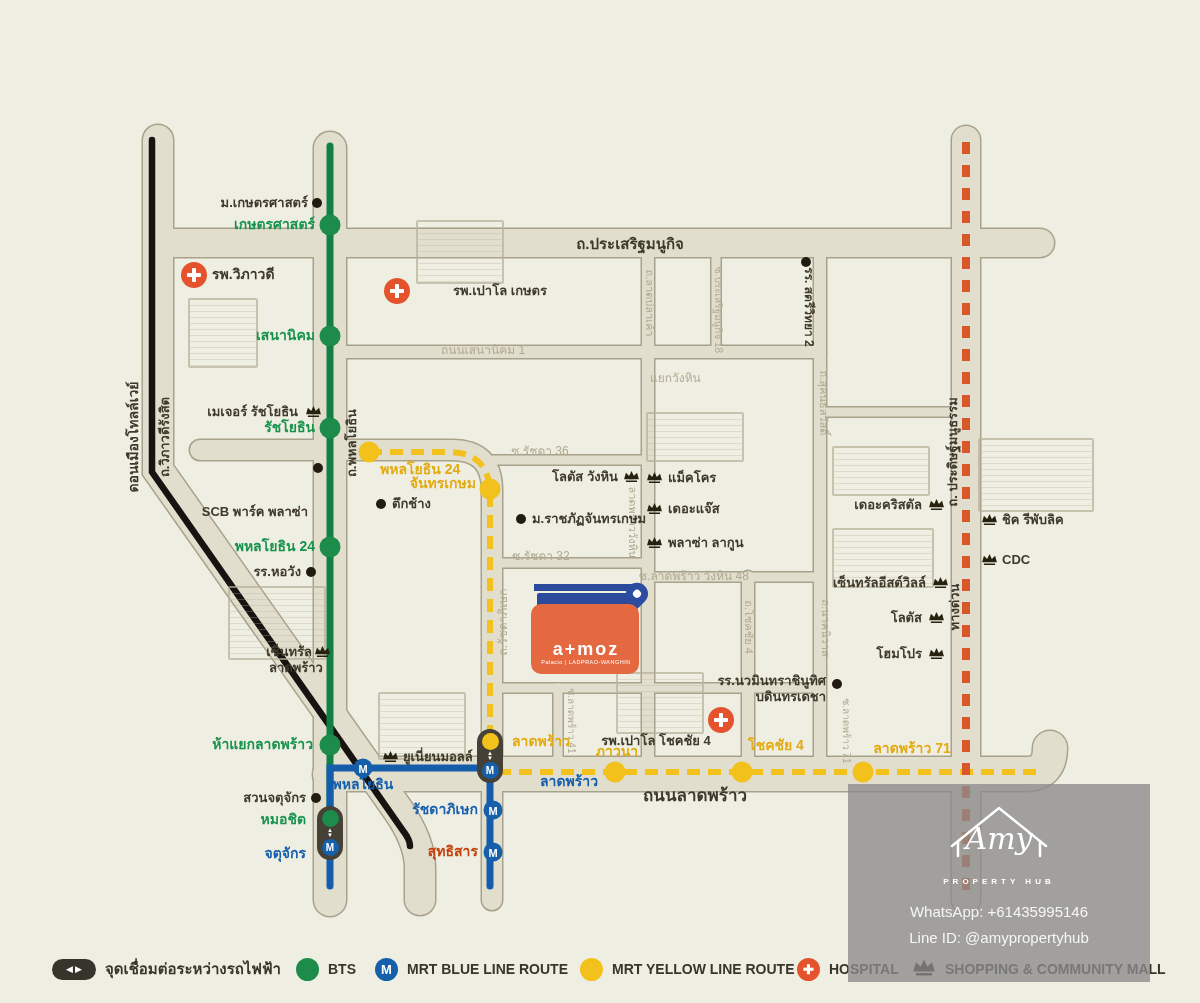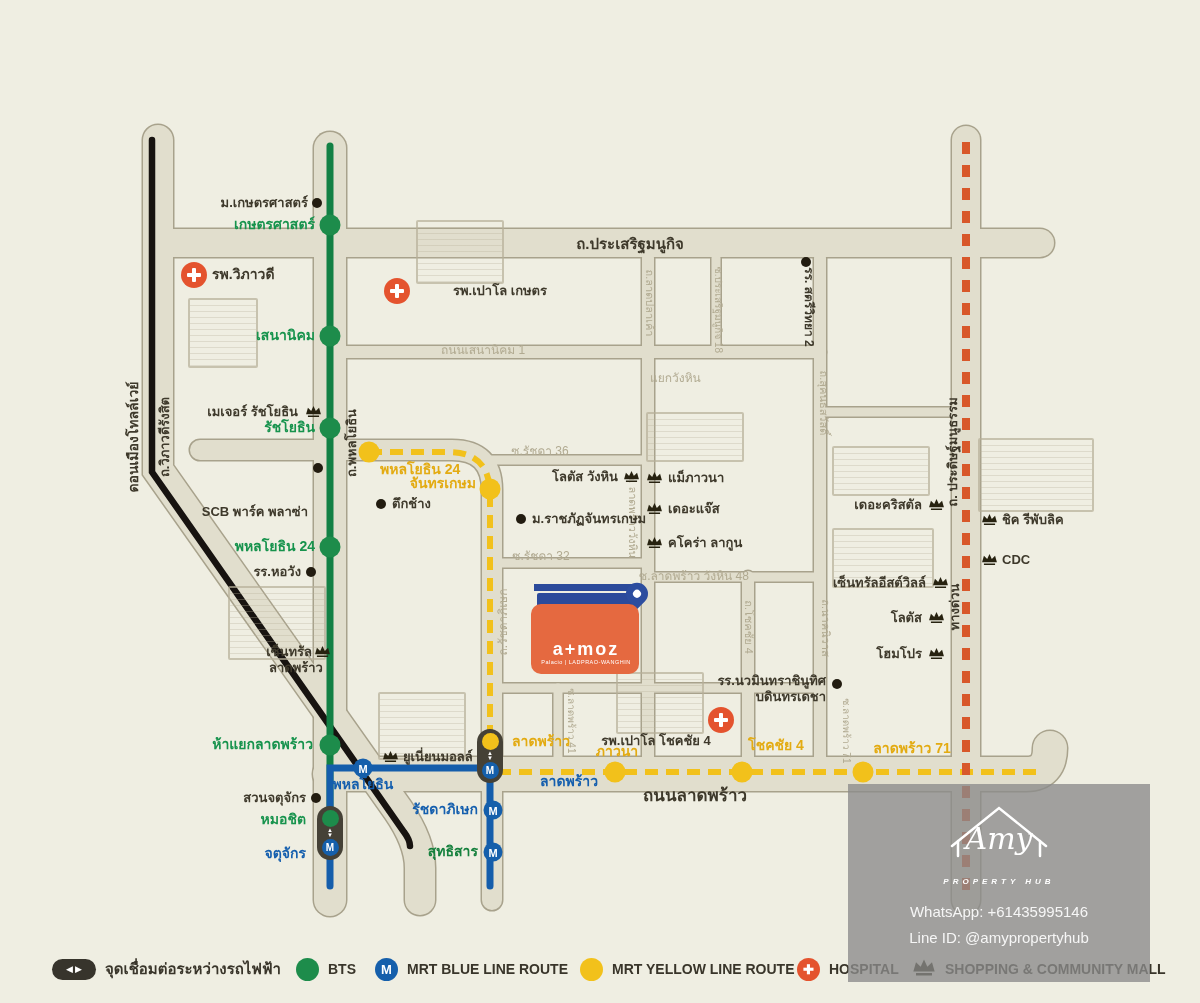--- a/index.html
+++ b/index.html
@@ -42,21 +42,21 @@
              color:#fff;font-size:13px;font-weight:bold;}
   .lg-pill{width:42px;height:21px;border-radius:11px;background:#37342c;display:flex;align-items:center;
            justify-content:center;color:#fff;font-size:9px;letter-spacing:2px;padding-left:2px;}
   #watermark{position:absolute;left:848px;top:784px;width:302px;height:198px;background:rgba(138,138,138,.78);
              z-index:6;display:flex;flex-direction:column;align-items:center;}
   #wm-logo{position:relative;width:130px;height:92px;margin-top:10px;}
   #wm-logo svg{position:absolute;left:0;top:0;}
   #wm-amy{position:absolute;left:50%;top:48%;transform:translate(-50%,-50%);color:#fff;
           font-family:"DejaVu Serif",serif;font-style:italic;font-size:30px;}
   #wm-ph{position:absolute;bottom:0;width:100%;text-align:center;color:#fff;font-size:8px;
-         letter-spacing:4px;font-weight:bold;font-style:italic;}
+         letter-spacing:4px;font-weight:bold;}
   .wm-line{color:rgba(255,255,255,.9);font-size:15px;line-height:26px;text-align:center;}
   #wm-contacts{margin-top:13px;}
   #atmoz{position:absolute;left:527px;top:556px;width:118px;height:122px;z-index:3;}
   #atmoz-card{position:absolute;left:4px;top:48px;width:108px;height:70px;background:#e56940;border-radius:10px;}
   #atmoz-brand{position:absolute;left:0;width:100%;top:84px;text-align:center;color:#fff;
                font-size:18px;font-weight:bold;letter-spacing:2px;line-height:18px;}
   #atmoz-sub{position:absolute;left:0;width:100%;top:103px;text-align:center;color:#fff;font-size:5.5px;
              letter-spacing:.5px;}
 </style>
 </head>
@@ -164,41 +164,41 @@
       <div class="mlabel" style="left: 315px; top: 225px; color: rgb(23, 147, 77); font-size: 14px; font-weight: 700; transform: translate(-100%, -50%);">เกษตรศาสตร์</div>
       <div class="mlabel" style="left: 315px; top: 336px; color: rgb(23, 147, 77); font-size: 14px; font-weight: 700; transform: translate(-100%, -50%);">เสนานิคม</div>
       <div class="mlabel" style="left: 315px; top: 428px; color: rgb(23, 147, 77); font-size: 14px; font-weight: 700; transform: translate(-100%, -50%);">รัชโยธิน</div>
       <div class="mlabel" style="left: 315px; top: 547px; color: rgb(23, 147, 77); font-size: 14px; font-weight: 700; transform: translate(-100%, -50%);">พหลโยธิน 24</div>
       <div class="mlabel" style="left: 313px; top: 745px; color: rgb(23, 147, 77); font-size: 14px; font-weight: 700; transform: translate(-100%, -50%); text-align: right;">ห้าแยกลาดพร้าว</div>
       <div class="mlabel" style="left: 306px; top: 820px; color: rgb(23, 147, 77); font-size: 14px; font-weight: 700; transform: translate(-100%, -50%);">หมอชิต</div>
       <div class="mlabel" style="left: 306px; top: 854px; color: rgb(21, 95, 174); font-size: 14px; font-weight: 700; transform: translate(-100%, -50%);">จตุจักร</div>
       <div class="mlabel" style="left: 363px; top: 785px; color: rgb(21, 95, 174); font-size: 14px; font-weight: 700; transform: translate(-50%, -50%);">พหลโยธิน</div>
       <div class="mlabel" style="left: 540px; top: 782px; color: rgb(21, 95, 174); font-size: 14px; font-weight: 700; transform: translate(0px, -50%);">ลาดพร้าว</div>
       <div class="mlabel" style="left: 478px; top: 810px; color: rgb(21, 95, 174); font-size: 14px; font-weight: 700; transform: translate(-100%, -50%);">รัชดาภิเษก</div>
-      <div class="mlabel" style="left: 478px; top: 852px; color: #15803d; font-size: 14px; font-weight: 700; transform: translate(-100%, -50%);">สุทธิสาร</div>
+      <div class="mlabel" style="left: 478px; top: 852px; color: #c2410c; font-size: 14px; font-weight: 700; transform: translate(-100%, -50%);">สุทธิสาร</div>
       <div class="mlabel" style="left: 380px; top: 470px; color: rgb(227, 171, 18); font-size: 14px; font-weight: 700; transform: translate(0px, -50%);">พหลโยธิน 24</div>
       <div class="mlabel" style="left: 476px; top: 484px; color: rgb(227, 171, 18); font-size: 14px; font-weight: 700; transform: translate(-100%, -50%);">จันทรเกษม</div>
       <div class="mlabel" style="left: 512px; top: 742px; color: rgb(227, 171, 18); font-size: 14px; font-weight: 700; transform: translate(0px, -50%);">ลาดพร้าว</div>
       <div class="mlabel" style="left: 617px; top: 752px; color: rgb(227, 171, 18); font-size: 14px; font-weight: 700; transform: translate(-50%, -50%);">ภาวนา</div>
       <div class="mlabel" style="left: 776px; top: 746px; color: rgb(227, 171, 18); font-size: 14px; font-weight: 700; transform: translate(-50%, -50%);">โชคชัย 4</div>
       <div class="mlabel" style="left: 912px; top: 749px; color: rgb(227, 171, 18); font-size: 14px; font-weight: 700; transform: translate(-50%, -50%);">ลาดพร้าว 71</div>
       <div class="mlabel" style="left: 308px; top: 203px; color: rgb(62, 57, 43); font-size: 13px; font-weight: 700; transform: translate(-100%, -50%);">ม.เกษตรศาสตร์</div>
       <div class="mlabel" style="left: 212px; top: 275px; color: rgb(62, 57, 43); font-size: 14px; font-weight: 700; transform: translate(0px, -50%);">รพ.วิภาวดี</div>
       <div class="mlabel" style="left: 308px; top: 468px; color: rgb(62, 57, 43); font-size: 13px; font-weight: 700; transform: translate(-100%, -50%); margin-top: 44px;">SCB พาร์ค พลาซ่า</div>
       <div class="mlabel" style="left: 392px; top: 504px; color: rgb(62, 57, 43); font-size: 13px; font-weight: 700; transform: translate(0px, -50%);">ตึกช้าง</div>
       <div class="mlabel" style="left: 301px; top: 572px; color: rgb(62, 57, 43); font-size: 13px; font-weight: 700; transform: translate(-100%, -50%);">รร.หอวัง</div>
       <div class="mlabel" style="left: 298px; top: 412px; color: rgb(62, 57, 43); font-size: 13px; font-weight: 700; transform: translate(-100%, -50%);">เมเจอร์ รัชโยธิน</div>
       <div class="mlabel" style="left: 306px; top: 798px; color: rgb(62, 57, 43); font-size: 13px; font-weight: 700; transform: translate(-100%, -50%);">สวนจตุจักร</div>
       <div class="mlabel" style="left: 312px; top: 652px; color: rgb(62, 57, 43); font-size: 13px; font-weight: 700; transform: translate(-100%, -50%);">เซ็นทรัล</div>
       <div class="mlabel" style="left: 296px; top: 668px; color: rgb(62, 57, 43); font-size: 13px; font-weight: 700; transform: translate(-50%, -50%);">ลาดพร้าว</div>
       <div class="mlabel" style="left: 403px; top: 757px; color: rgb(62, 57, 43); font-size: 13px; font-weight: 700; transform: translate(0px, -50%);">ยูเนี่ยนมอลล์</div>
       <div class="mlabel" style="left: 618px; top: 477px; color: rgb(62, 57, 43); font-size: 13px; font-weight: 700; transform: translate(-100%, -50%);">โลตัส วังหิน</div>
-      <div class="mlabel" style="left: 668px; top: 478px; color: rgb(62, 57, 43); font-size: 13px; font-weight: 700; transform: translate(0px, -50%);">แม็ภาวนา</div>
+      <div class="mlabel" style="left: 668px; top: 478px; color: rgb(62, 57, 43); font-size: 13px; font-weight: 700; transform: translate(0px, -50%);">แม็คโคร</div>
       <div class="mlabel" style="left: 668px; top: 509px; color: rgb(62, 57, 43); font-size: 13px; font-weight: 700; transform: translate(0px, -50%);">เดอะแจ๊ส</div>
-      <div class="mlabel" style="left: 668px; top: 543px; color: rgb(62, 57, 43); font-size: 13px; font-weight: 700; transform: translate(0px, -50%);">คโคร่า ลากูน</div>
+      <div class="mlabel" style="left: 668px; top: 543px; color: rgb(62, 57, 43); font-size: 13px; font-weight: 700; transform: translate(0px, -50%);">พลาซ่า ลากูน</div>
       <div class="mlabel" style="left: 532px; top: 519px; color: rgb(62, 57, 43); font-size: 13px; font-weight: 700; transform: translate(0px, -50%);">ม.ราชภัฏจันทรเกษม</div>
       <div class="mlabel" style="left: 413px; top: 291px; color: rgb(62, 57, 43); font-size: 13px; font-weight: 700; transform: translate(0px, -50%); margin-left: 40px;">รพ.เปาโล เกษตร</div>
       <div class="mlabel" style="left: 656px; top: 741px; color: rgb(62, 57, 43); font-size: 13px; font-weight: 700; transform: translate(-50%, -50%);">รพ.เปาโล โชคชัย 4</div>
       <div class="mlabel" style="left: 826px; top: 681px; color: rgb(62, 57, 43); font-size: 13px; font-weight: 700; transform: translate(-100%, -50%);">รร.นวมินทราชินูทิศ</div>
       <div class="mlabel" style="left: 826px; top: 697px; color: rgb(62, 57, 43); font-size: 13px; font-weight: 700; transform: translate(-100%, -50%);">บดินทรเดชา</div>
       <div class="mlabel" style="left: 808px; top: 307px; color: rgb(62, 57, 43); font-size: 12px; font-weight: 700; transform: translate(-50%, -50%) rotate(90deg);">รร. สตรีวิทยา 2</div>
       <div class="mlabel" style="left: 922px; top: 505px; color: rgb(62, 57, 43); font-size: 13px; font-weight: 700; transform: translate(-100%, -50%);">เดอะคริสตัล</div>
       <div class="mlabel" style="left: 926px; top: 583px; color: rgb(62, 57, 43); font-size: 13px; font-weight: 700; transform: translate(-100%, -50%);">เซ็นทรัลอีสต์วิลล์</div>
       <div class="mlabel" style="left: 922px; top: 618px; color: rgb(62, 57, 43); font-size: 13px; font-weight: 700; transform: translate(-100%, -50%);">โลตัส</div>
       <div class="mlabel" style="left: 922px; top: 654px; color: rgb(62, 57, 43); font-size: 13px; font-weight: 700; transform: translate(-100%, -50%);">โฮมโปร</div>

